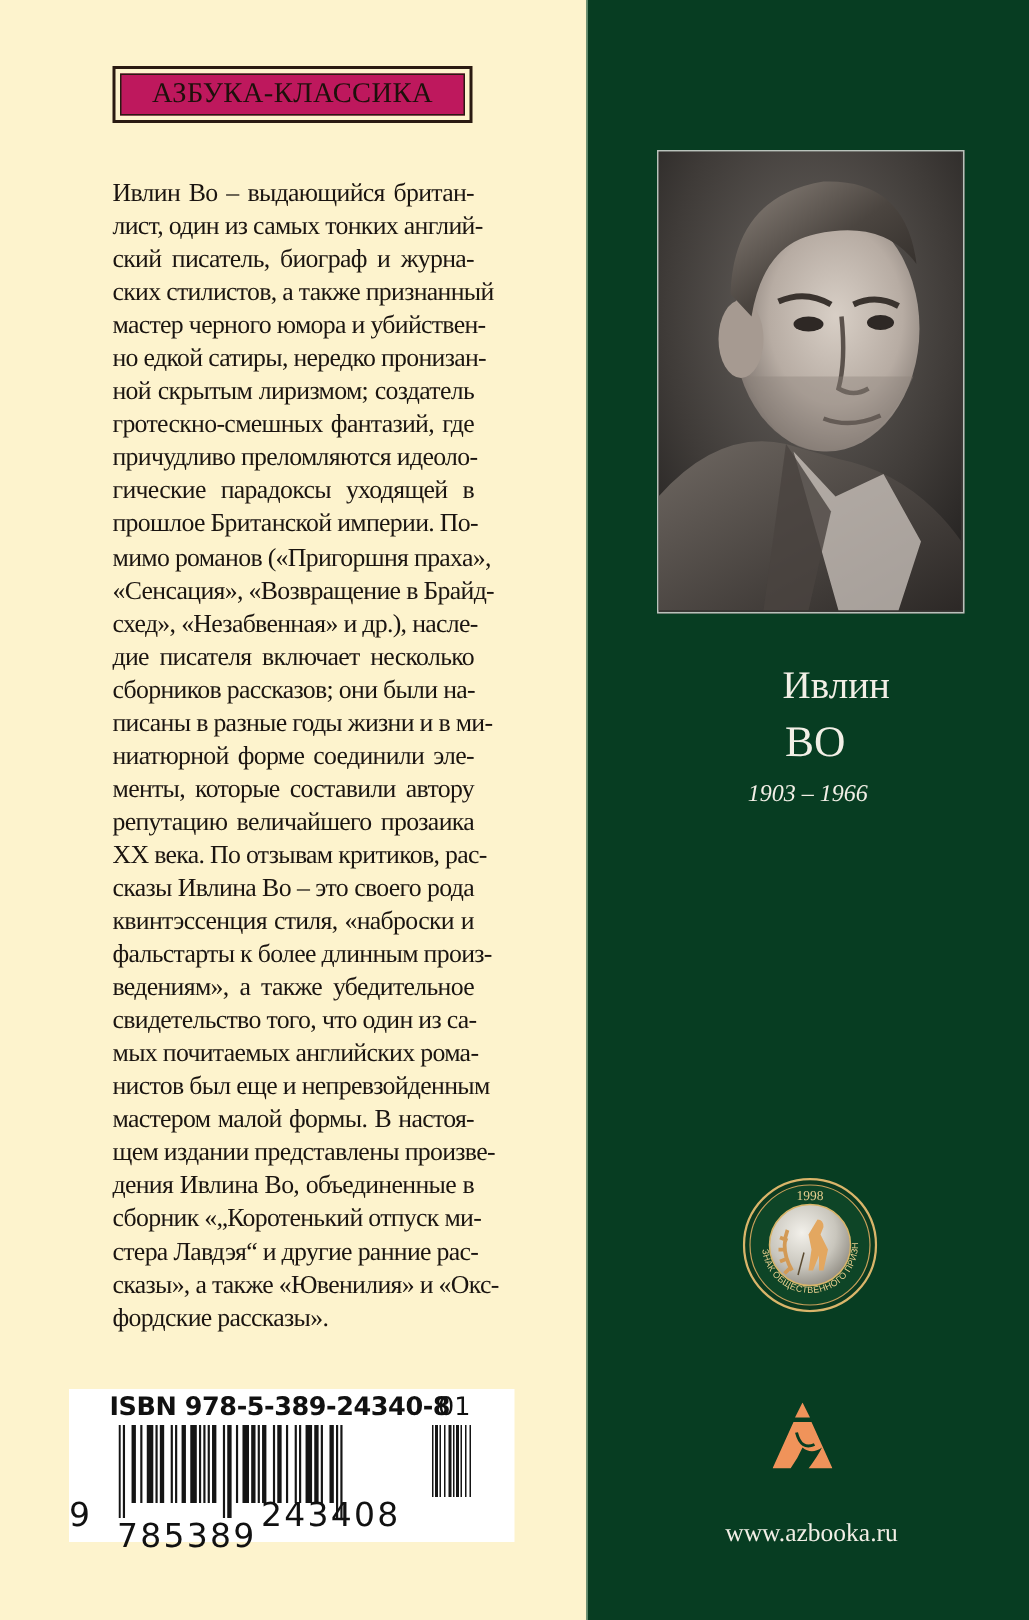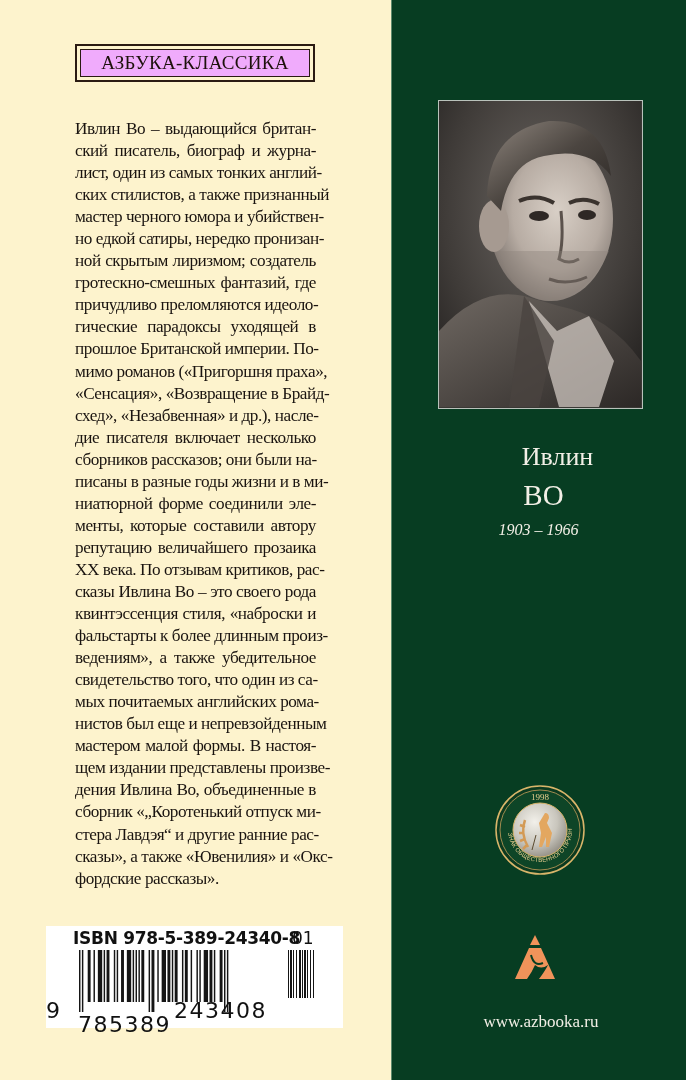--- a/index.html
+++ b/index.html
@@ -1,21 +1,21 @@
 <!DOCTYPE html>
 <html><head>
 <meta charset="utf-8">
 <style>
   html, body { margin:0; padding:0; }
   body { width:686px; height:1080px; overflow:hidden; position:relative; background:#fdf3cd; font-family:"Liberation Serif", serif; }
   .left { position:absolute; left:0; top:0; width:391px; height:1080px; background:#fdf3cd; }
   .right { position:absolute; left:391px; top:0; width:295px; height:1080px; background:#073d22; border-left:1px solid #5f8a6e; box-sizing:border-box; }
 
   .series-badge { position:absolute; left:75px; top:44px; width:240px; height:38px; box-sizing:border-box; border:2px solid #2a1a12; background:#fdf3cd; padding:3px; }
-  .series-badge-inner { width:100%; height:100%; box-sizing:border-box; background:#f0abfc; border:1.5px solid #2a1a12; display:flex; align-items:center; justify-content:center; }
+  .series-badge-inner { width:100%; height:100%; box-sizing:border-box; background:#be185d; border:1.5px solid #2a1a12; display:flex; align-items:center; justify-content:center; }
   .series-badge-text { font-family:"Liberation Serif", serif; font-size:19px; color:#1d110b; letter-spacing:0.3px; }
 
   .blurb { position:absolute; left:75px; top:118px; width:241px; font-family:"Liberation Serif", serif; font-size:17.2px; line-height:22.05px; color:#1a1410; }
   .blurb-line { display:block; white-space:nowrap; text-align:justify; text-align-last:justify; height:22.05px; font-stretch:condensed; letter-spacing:-0.45px; }
   .blurb-line.last { text-align-last:left; }
 
   .barcode-box { position:absolute; left:46px; top:926px; width:297px; height:102px; background:#ffffff; }
   .isbn-text { position:absolute; left:27px; top:2px; font-family:"DejaVu Sans", sans-serif; font-size:17px; color:#111; letter-spacing:-0.3px;font-weight:bold; }
   .addon-text { position:absolute; left:246px; top:2px; font-family:"DejaVu Sans", sans-serif; font-size:17px; color:#111; }
   .bars { position:absolute; left:33px; top:24px; height:62px; width:180px; }
@@ -41,22 +41,22 @@
 <div class="left">
 
   <div class="series-badge">
     <div class="series-badge-inner">
       <span class="series-badge-text">АЗБУКА-КЛАССИКА</span>
     </div>
   </div>
 
   <div class="blurb" id="blurb">
       <span class="blurb-line">Ивлин Во – выдающийся британ-</span>
+      <span class="blurb-line">лист, один из самых тонких англий-</span>
       <span class="blurb-line">ский писатель, биограф и журна-</span>
-      <span class="blurb-line">лист, один из самых тонких англий-</span>
       <span class="blurb-line">ских стилистов, а также признанный</span>
       <span class="blurb-line">мастер черного юмора и убийствен-</span>
       <span class="blurb-line">но едкой сатиры, нередко пронизан-</span>
       <span class="blurb-line">ной скрытым лиризмом; создатель</span>
       <span class="blurb-line">гротескно-смешных фантазий, где</span>
       <span class="blurb-line">причудливо преломляются идеоло-</span>
       <span class="blurb-line">гические парадоксы уходящей в</span>
       <span class="blurb-line">прошлое Британской империи. По-</span>
       <span class="blurb-line">мимо романов («Пригоршня праха»,</span>
       <span class="blurb-line">«Сенсация», «Возвращение в Брайд-</span>

